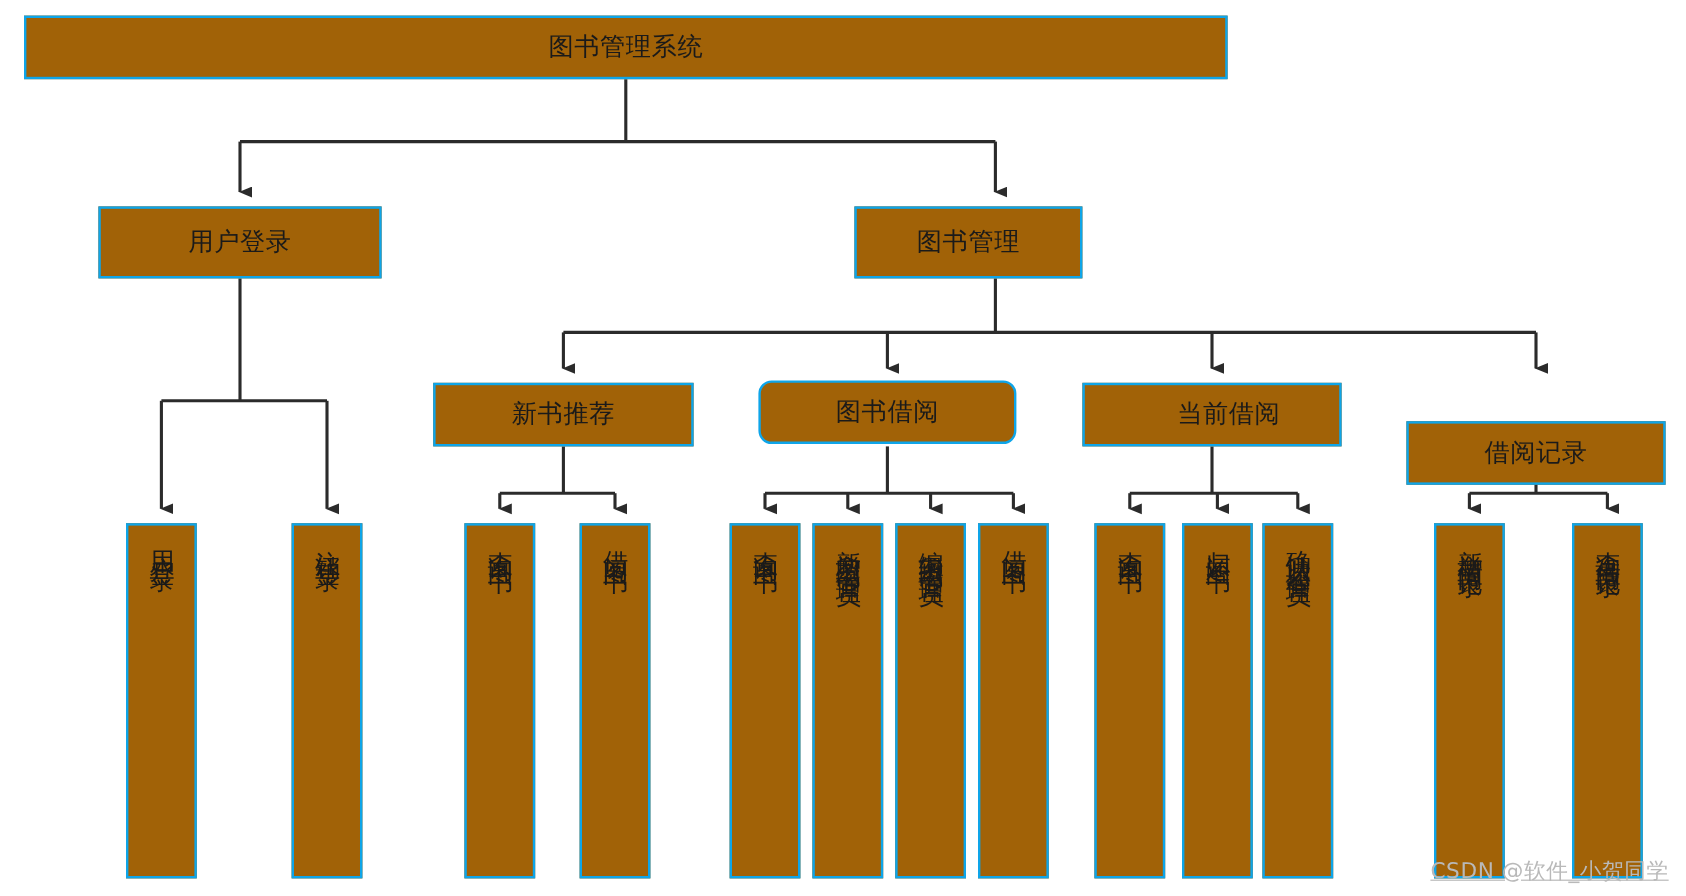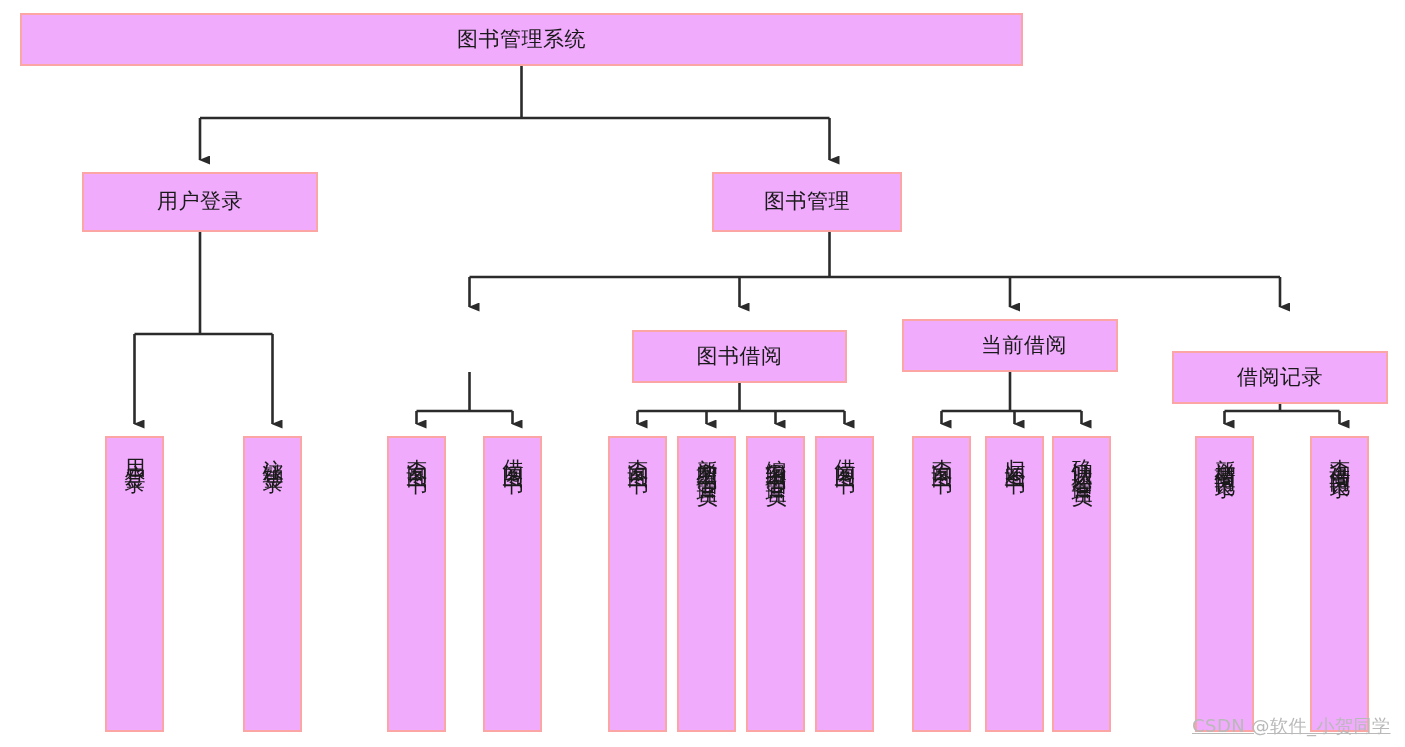--- a/index.html
+++ b/index.html
@@ -22,22 +22,22 @@
   svg#tree-svg {
     position: absolute;
     top: 0;
     left: 0;
     width: 1405px;
     height: 747px;
   }
   .node-box {
     position: absolute;
     box-sizing: border-box;
-    background: #f0abfc;
-    border: 2px solid #fca5a5;
+    background: #a16207;
+    border: 2px solid #0ea5e9;
     display: flex;
     align-items: center;
     justify-content: center;
     color: #111111;
   }
   .node-label {
     font-family: "DejaVu Sans", "Liberation Sans", sans-serif;
     color: #1a1a1a;
     line-height: 1.12;
     text-align: center;
@@ -130,21 +130,24 @@
     <span class="node-label">图书管理系统</span>
   </div>
 
   <div class="node-box h-node" style="left: 82px; top: 172px; width: 236px; height: 60px;">
     <span class="node-label">用户登录</span>
   </div>
   <div class="node-box h-node" style="left: 712px; top: 172px; width: 190px; height: 60px;">
     <span class="node-label">图书管理</span>
   </div>
 
-  <div class="node-box h-node" style="left: 632px; top: 330px; width: 215px; height: 53px;">
+  <div class="node-box h-node" style="left: 361px; top: 319px; width: 217px; height: 53px;">
+    <span class="node-label">新书推荐</span>
+  </div>
+  <div class="node-box h-node" style="left: 632px; top: 317px; width: 215px; height: 53px; border-radius: 11px;">
     <span class="node-label">图书借阅</span>
   </div>
   <div class="node-box h-node" style="left: 902px; top: 319px; width: 216px; height: 53px; padding-left: 28px;">
     <span class="node-label">当前借阅</span>
   </div>
   <div class="node-box h-node" style="left: 1172px; top: 319px; width: 216px; height: 53px; margin-top: 32px;">
     <span class="node-label">借阅记录</span>
   </div>
 
   <div class="node-box v-node" style="left: 105px; top: 436px; width: 59px; height: 296px;">

